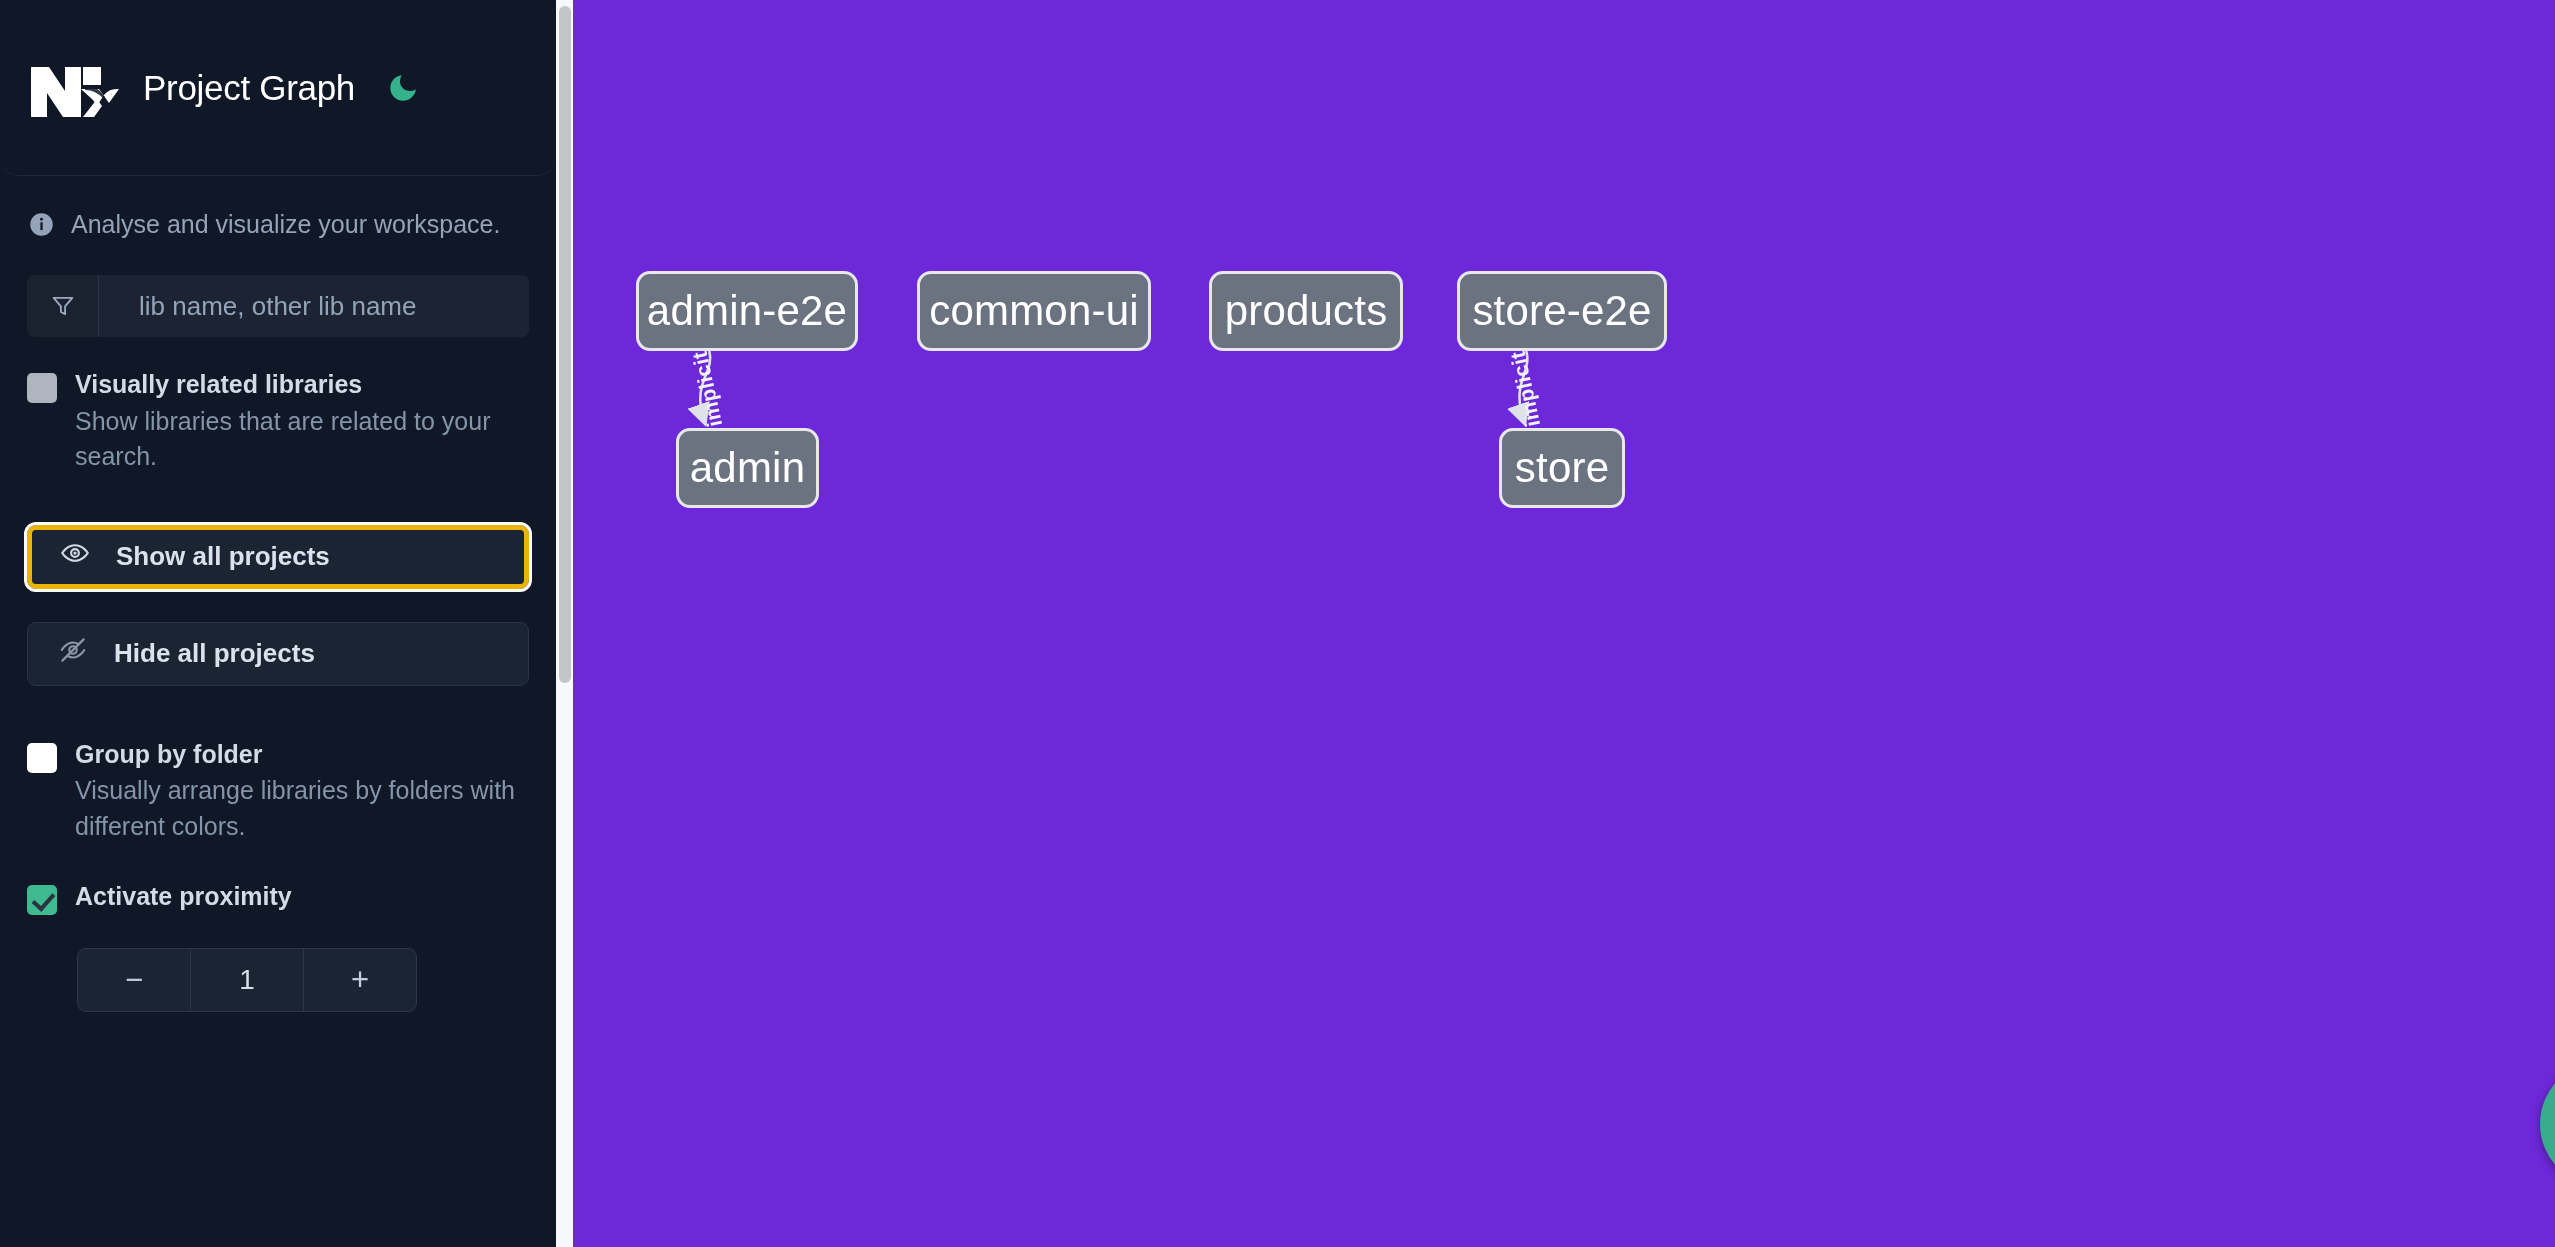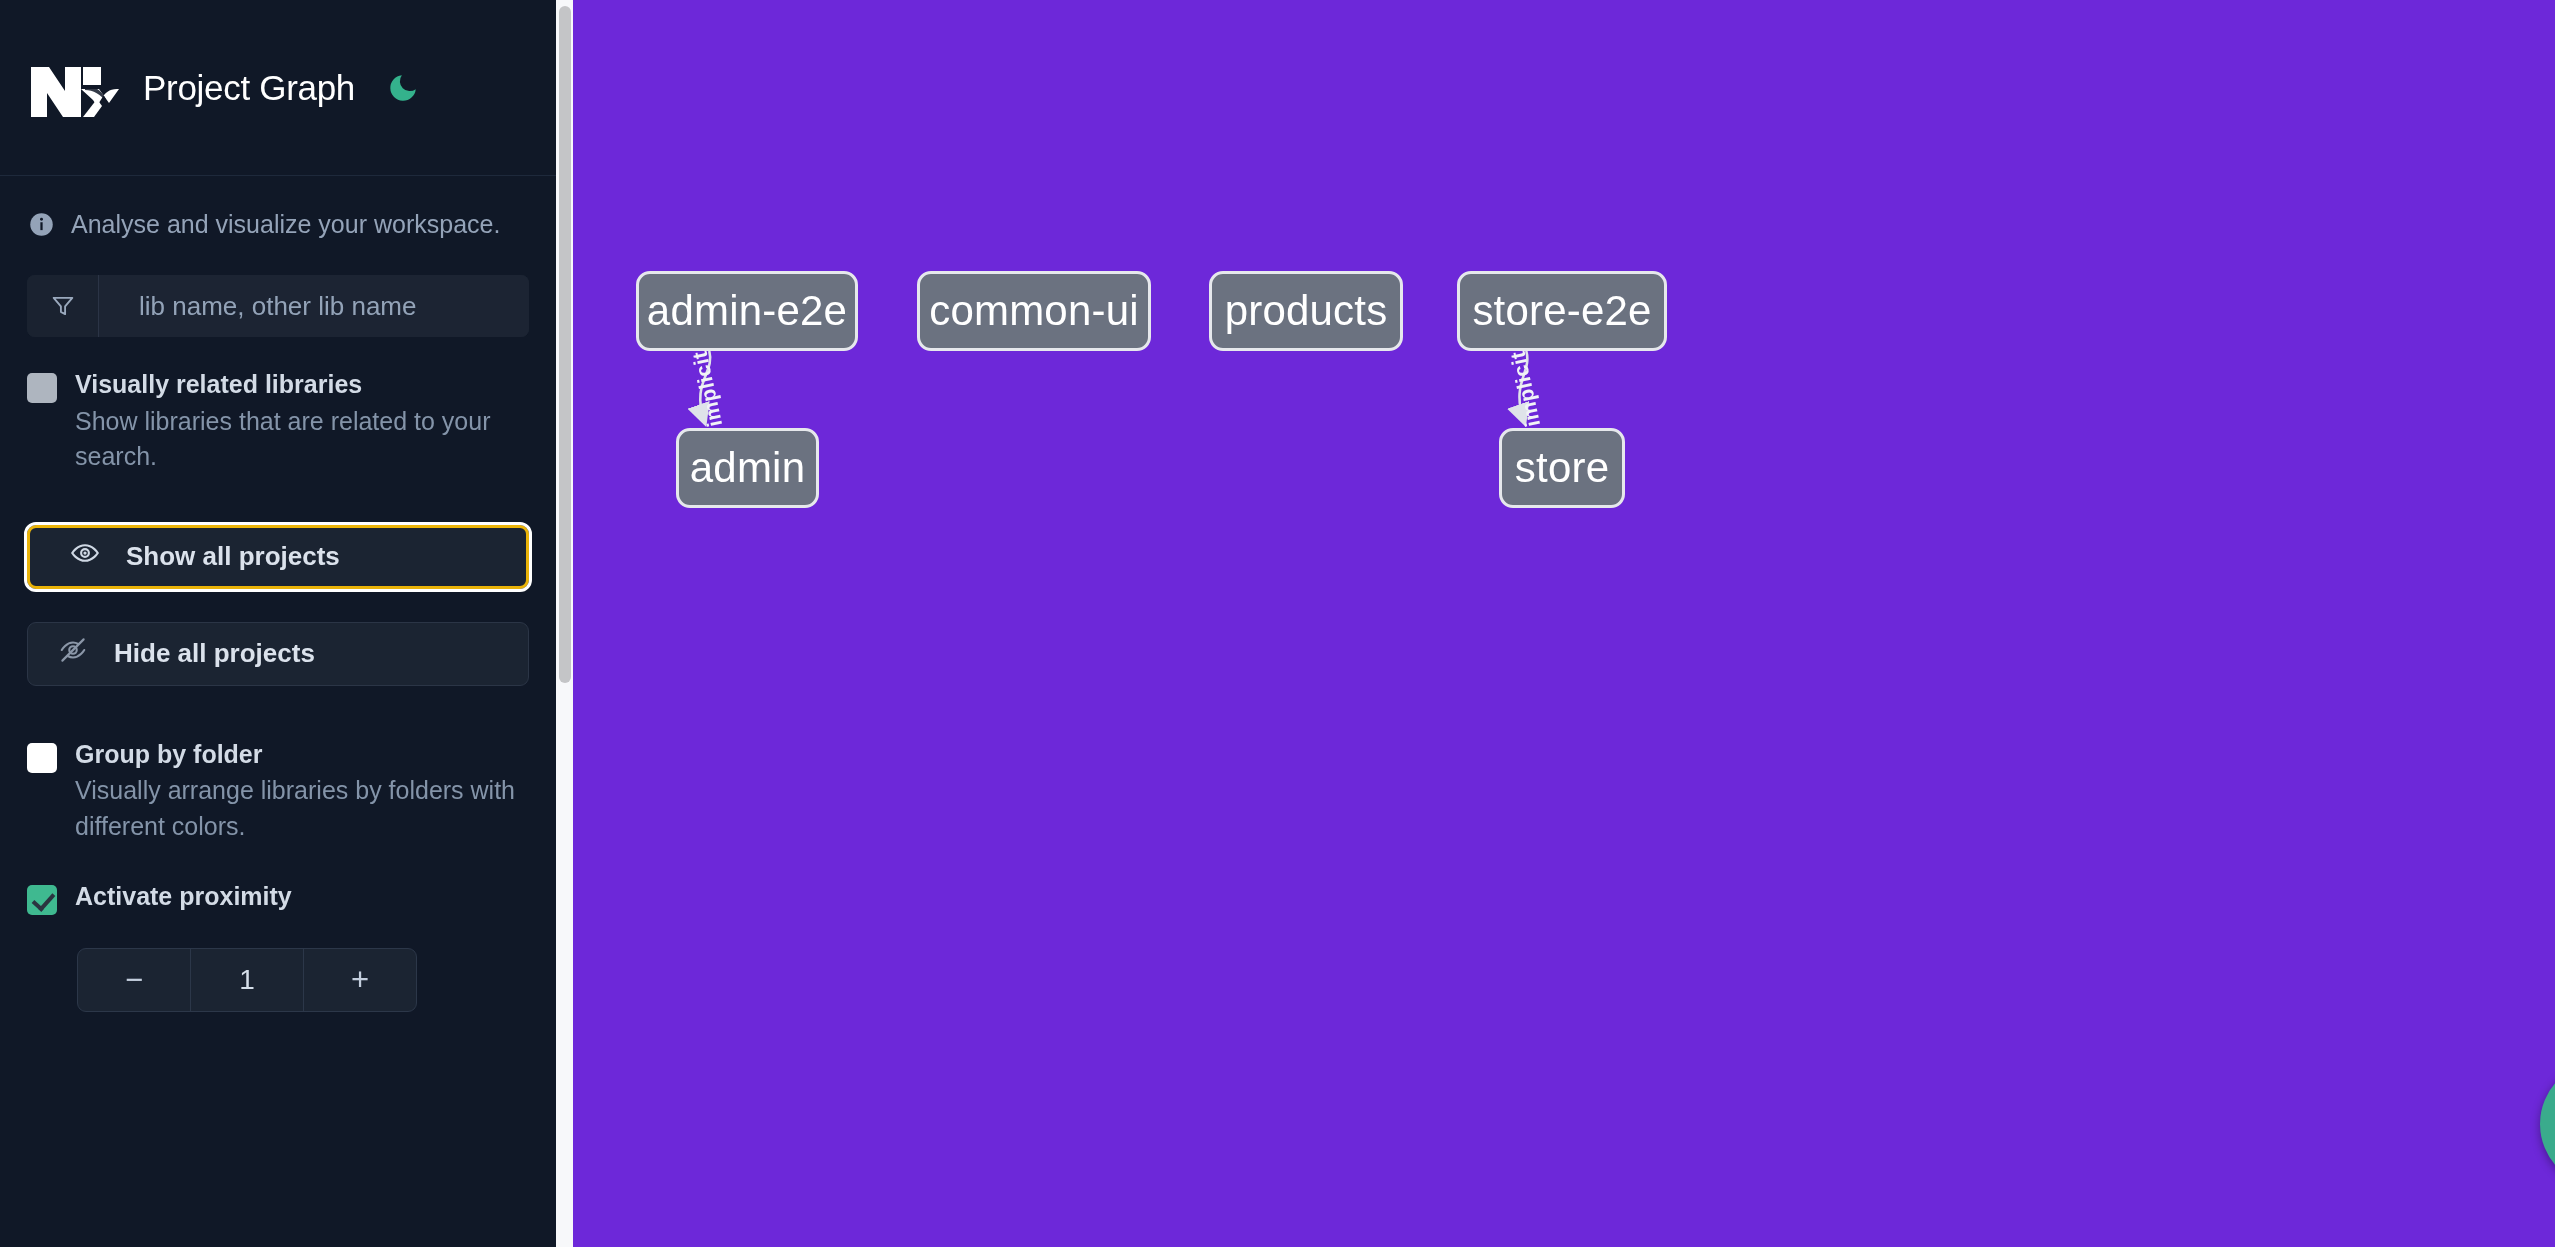--- a/index.html
+++ b/index.html
@@ -31,20 +31,21 @@
     overflow: hidden;
   }
 
   .sb-header {
     position: relative;
     height: 176px;
     border-bottom: 1px solid #1e293b;
     display: flex;
     align-items: center;
     padding-left: 27px;
+    border-radius: 19px;
   }
 
   .nx-logo {
     width: 96px;
     height: 66px;
     flex: 0 0 auto;
     margin-right: 20px;
   }
 
   .app-title {
@@ -167,24 +168,24 @@
     background: #1b2432;
     color: #dbe2ec;
     font-size: 26px;
     font-weight: 700;
     padding-left: 30px;
     gap: 26px;
     cursor: pointer;
     border: 1px solid #2b3546;
   }
   .btn.focused {
-    border: 3px solid #eab308;
+    border: 5px solid #eab308;
     outline: 3px solid #ffffff;
     outline-offset: 0px;
-    padding-left: 40px;
+    padding-left: 28px;
   }
   .btn-show { margin-top: 50px; }
   .btn-hide { margin-top: 33px; }
   .btn svg { flex: 0 0 auto; }
 
   
   .stepper {
     display: flex;
     width: 340px;
     height: 64px;

